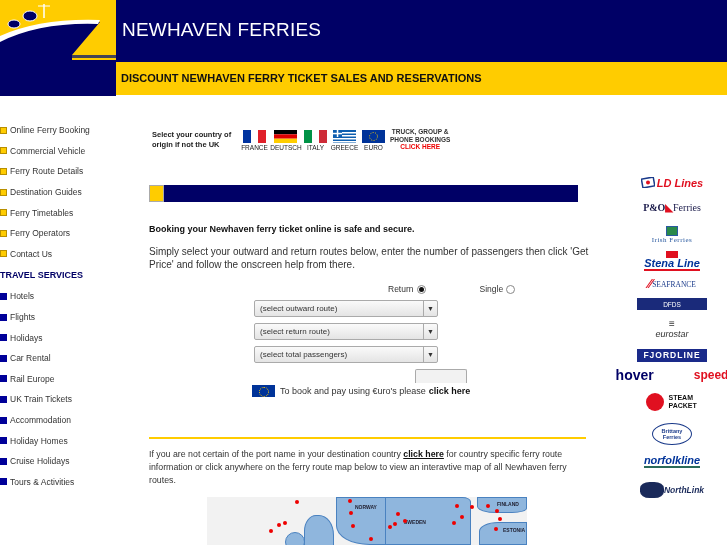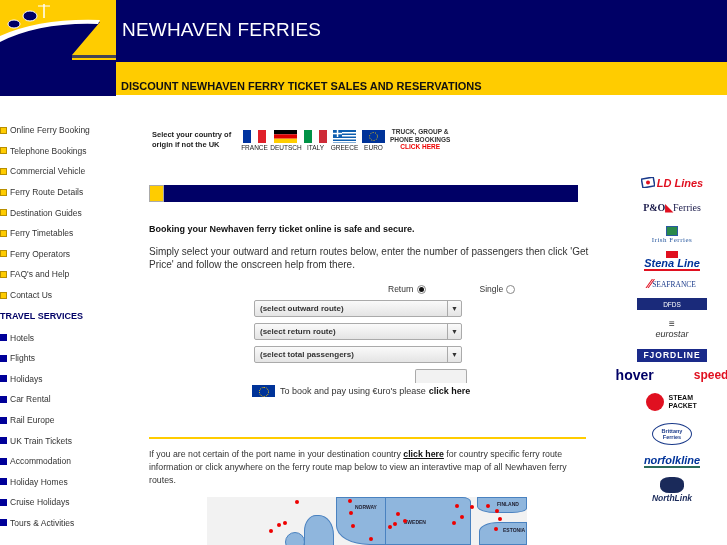--- a/index.html
+++ b/index.html
@@ -2,42 +2,42 @@
 <html><head>
 <meta charset="utf-8">
 <style>
   * { box-sizing: border-box; margin: 0; padding: 0; }
   body { width: 727px; height: 545px; overflow: hidden; background: #fff; font-family: "Liberation Sans", sans-serif; position: relative; color: #222; }
   #header { position: absolute; left: 0; top: 0; width: 727px; height: 96px; }
   #logo { position: absolute; left: 0; top: 0; width: 116px; height: 96px; background: #ffcc00; overflow: hidden; }
   #title-bar { position: absolute; left: 116px; top: 0; width: 611px; height: 62px; background: #000066; }
   #site-title { position: absolute; left: 6px; top: 19px; color: #fff; font-size: 19px; letter-spacing: 0.2px; }
   #sub-bar { position: absolute; left: 116px; top: 62px; width: 611px; height: 33px; background: #ffcc00; }
-  #sub-title { position: absolute; left: 5px; top: 18px; font-size: 11px; font-weight: bold; color: #111; }
+  #sub-title { position: absolute; left: 5px; top: 10px; font-size: 11px; font-weight: bold; color: #111; }
   #sidebar { position: absolute; left: 0; top: 120px; width: 130px; }
   .nav-item { height: 20.6px; display: flex; align-items: center; font-size: 8.5px; color: #333; cursor: pointer; }
   .nav-item .sq { width: 7px; height: 7px; margin-right: 3px; flex-shrink: 0; }
   .sq.y { background: #ffcc00; border: 1px solid #b88f00; }
   .sq.b { background: #000099; }
   .nav-head { height: 22px; display: flex; align-items: center; font-size: 9px; font-weight: bold; color: #000066; }
   #country-row { position: absolute; left: 152px; top: 128px; width: 300px; height: 30px; }
   #country-label { position: absolute; left: 0; top: 2px; font-size: 7.5px; font-weight: bold; line-height: 9.5px; width: 90px; color: #222; }
   .flag { position: absolute; top: 1px; width: 23px; height: 13px; }
   .flag-lbl { position: absolute; top: 16px; font-size: 6.5px; color: #222; text-align: center; }
   #truck { position: absolute; left: 238px; top: 0; font-size: 6.5px; text-align: center; line-height: 7.5px; color: #333; font-weight: bold; }
   #truck .red { color: #e00; }
   #section-bar { position: absolute; left: 149px; top: 185px; width: 429px; height: 17px; background: #000066; }
   #section-bar .ysq { position: absolute; left: 0; top: 0; width: 15px; height: 17px; background: #ffcc00; border: 1px solid #aaa; }
   #section-title { position: absolute; left: 23px; top: 2px; color: #fff; font-size: 12px; font-weight: bold; margin-top: 19px; }
   #intro-bold { position: absolute; left: 149px; top: 224px; font-size: 9px; font-weight: bold; color: #111; }
   #intro-text { position: absolute; left: 149px; top: 245px; width: 440px; font-size: 10px; line-height: 13px; color: #333; }
   #trip-type { position: absolute; left: 388px; top: 284px; font-size: 8.5px; display: flex; align-items: center; gap: 3px; color: #333; }
   .radio { width: 9px; height: 9px; border: 1px solid #888; border-radius: 50%; display: inline-flex; align-items: center; justify-content: center; background: #fff; }
   .radio .dot { width: 5px; height: 5px; border-radius: 50%; background: #111; }
-  .select { position: absolute; left: 254px; width: 208px; height: 17px; border: 1px solid #aaa; border-radius: 2px; background: linear-gradient(#fafafa,#e4e4e4); font-size: 8px; color: #333; padding: 3px 5px; font-weight: bold; }
+  .select { position: absolute; left: 254px; width: 184px; height: 17px; border: 1px solid #aaa; border-radius: 2px; background: linear-gradient(#fafafa,#e4e4e4); font-size: 8px; color: #333; padding: 3px 5px; }
   .select .arr { position: absolute; right: 0; top: 0; width: 14px; height: 15px; border-left: 1px solid #aaa; display: flex; align-items: center; justify-content: center; font-size: 7px; }
   #get-price { position: absolute; left: 415px; top: 369px; width: 52px; height: 14px; border: 1px solid #aaa; border-bottom: none; border-radius: 2px 2px 0 0; background: #f2f2f2; }
   #euro-line { position: absolute; left: 252px; top: 385px; display: flex; align-items: center; font-size: 9px; color: #333; }
   #euro-line .euflag { width: 23px; height: 12px; background: #003399; margin-right: 5px; position: relative; }
   #euro-line .euflag::after { content: ""; position: absolute; left: 7px; top: 2px; width: 8px; height: 8px; border: 1px dotted #ffcc00; border-radius: 50%; }
   #euro-line b { color: #111; margin-left: 3px; }
   #divider { position: absolute; left: 149px; top: 437px; width: 437px; height: 2px; background: #ffcc00; }
   #map-text { position: absolute; left: 149px; top: 448px; width: 440px; font-size: 8.8px; line-height: 13px; color: #333; }
   #map-text a { color: #111; font-weight: bold; text-decoration: underline; }
   #map { position: absolute; left: 207px; top: 497px; width: 320px; height: 48px; background: #f2f2f2; overflow: hidden; }
@@ -71,45 +71,37 @@
   </div>
 </div>
 
 <div id="sidebar">
   <div class="nav-item">
       <span class="sq y"></span>
       <span>Online Ferry Booking</span>
     </div>
   <div class="nav-item">
       <span class="sq y"></span>
-      <span>Telephone Bookings</span>
-    </div>
-  <div class="nav-item">
-      <span class="sq y"></span>
       <span>Commercial Vehicle</span>
     </div>
   <div class="nav-item">
       <span class="sq y"></span>
       <span>Ferry Route Details</span>
     </div>
   <div class="nav-item">
       <span class="sq y"></span>
       <span>Destination Guides</span>
     </div>
   <div class="nav-item">
       <span class="sq y"></span>
       <span>Ferry Timetables</span>
     </div>
   <div class="nav-item">
       <span class="sq y"></span>
       <span>Ferry Operators</span>
-    </div>
-  <div class="nav-item">
-      <span class="sq y"></span>
-      <span>FAQ's and Help</span>
     </div>
   <div class="nav-item">
       <span class="sq y"></span>
       <span>Contact Us</span>
     </div>
   <div class="nav-head">TRAVEL SERVICES</div>
   <div class="nav-item">
       <span class="sq b"></span>
       <span>Hotels</span>
     </div>
@@ -311,17 +303,17 @@
   <div class="op" style="height:34px;">
     <span style="width:18px;height:18px;border-radius:50%;background:#e01020;display:inline-block;margin-right:5px;"></span>
     <span style="font-size:7px;font-weight:bold;color:#111;width:30px;text-align:left;line-height:8px;">STEAM PACKET</span>
   </div>
   <div class="op" style="height:30px;">
     <span style="border:1px solid #1a3a8a;border-radius:50%;width:40px;height:22px;font-size:5.5px;color:#1a3a8a;font-weight:bold;display:flex;align-items:center;justify-content:center;">Brittany Ferries</span>
   </div>
   <div class="op" style="height:24px;">
     <span style="font-size:11px;font-weight:bold;font-style:italic;color:#003399;border-bottom:2px solid #2a6a5a;line-height:11px;">norfolkline</span>
   </div>
-  <div class="op" style="height:34px;flex-direction:column;">
+  <div class="op" style="height:34px;flex-direction:row;">
     <span style="width:24px;height:16px;background:#1a2a5a;border-radius:40%;display:block;"></span>
     <span style="font-size:8.5px;font-weight:bold;font-style:italic;color:#1a2a5a;">NorthLink</span>
   </div>
 </div>
 
 </body></html>

